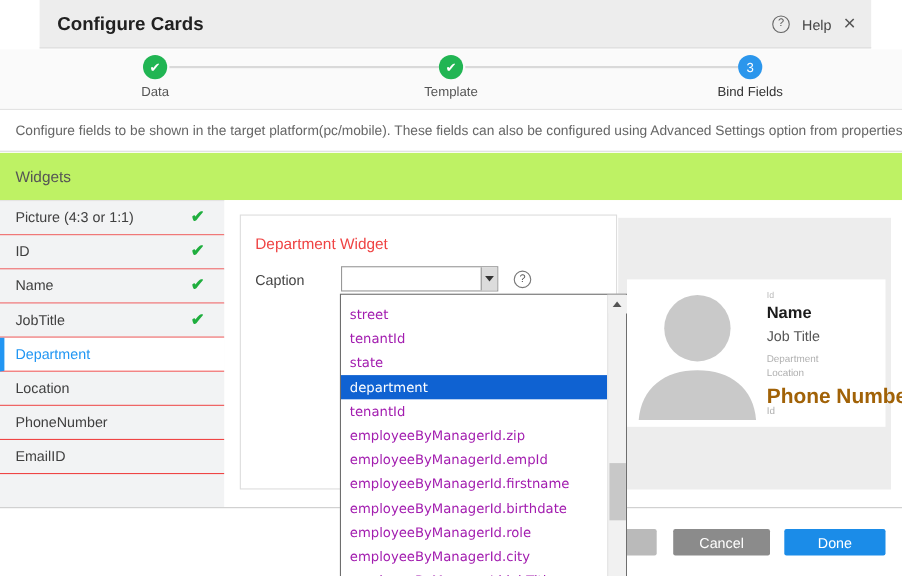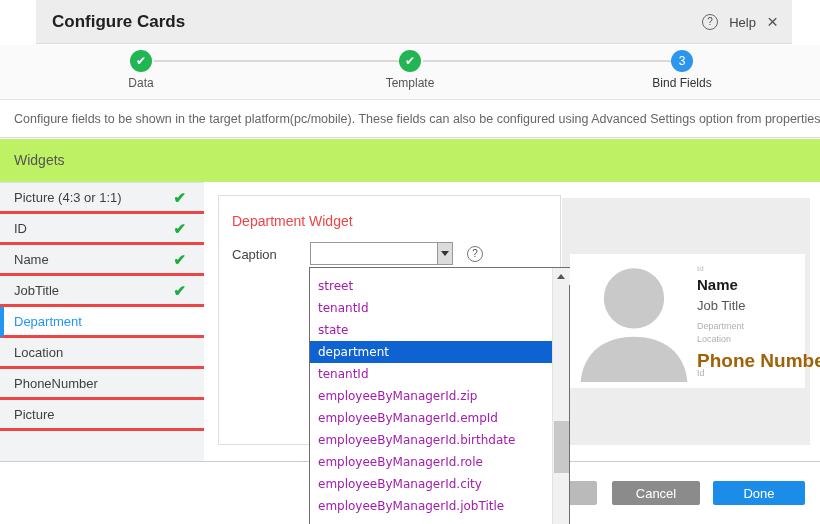--- a/index.html
+++ b/index.html
@@ -24,21 +24,21 @@
   .step-label{position:absolute;top:31px;font-size:12px;color:#555;white-space:nowrap;transform:translateX(-50%);}
   .step-label.active{color:#333;}
   
   .desc-band{position:absolute;left:0;top:101px;width:820px;height:37px;background:#fff;border-bottom:1px solid #ddd;}
   .desc-text{position:absolute;left:14px;top:0;line-height:36px;font-size:12.5px;color:#666;white-space:nowrap;}
   
   .widgets-band{position:absolute;left:0;top:139px;width:820px;height:43px;background:#bef264;}
   .widgets-title{position:absolute;left:14px;top:0;line-height:43px;font-size:14px;color:#555;}
   
   .sidebar{position:absolute;left:0;top:182px;width:204px;height:279px;background:#f2f3f4;border-top:1px solid #e0e0e0;}
-  .side-item{position:relative;height:31px;line-height:30px;padding-left:14px;font-size:13px;color:#3f3f3f;border-bottom:3px solid #ef4444;cursor:pointer;background:#f2f3f4;}
+  .side-item{position:relative;height:31px;line-height:30px;padding-left:14px;font-size:13px;color:#3f3f3f;border-bottom:1px solid #ef4444;cursor:pointer;background:#f2f3f4;}
   .side-item .check{position:absolute;right:18px;top:0;color:#1fae3e;font-size:15px;font-weight:bold;}
   .side-item.selected{background:#fff;color:#2196f3;border-left:4px solid #2196f3;padding-left:10px;}
   
   .main-area{position:absolute;left:204px;top:182px;width:616px;height:279px;background:#fff;}
   .panel{position:absolute;left:218px;top:195px;width:343px;height:250px;border:1px solid #ddd;background:#fff;}
   .panel-title{position:absolute;left:232px;top:213px;font-size:14px;color:#ef4444;}
   .caption-label{position:absolute;left:232px;top:247px;font-size:13px;color:#444;}
   .combobox{position:absolute;left:310px;top:242px;width:143px;height:23px;border:1px solid #989898;background:#fff;cursor:pointer;}
   .combobox input{position:absolute;left:0;top:0;width:126px;height:21px;border:none;outline:none;font-size:12px;padding:0 4px;background:transparent;}
   .combo-btn{position:absolute;right:0;top:0;width:15px;height:21px;background:#dcdcdc;border-left:1px solid #989898;cursor:pointer;}
@@ -125,21 +125,21 @@
     <div class="side-item selected">
       <span>Department</span>
     </div>
     <div class="side-item">
       <span>Location</span>
     </div>
     <div class="side-item">
       <span>PhoneNumber</span>
     </div>
     <div class="side-item">
-      <span>Picture</span>
+      <span>EmailID</span>
     </div>
   </div>
 
   <div class="main-area"></div>
 
   <div class="panel"></div>
   <div class="panel-title">Department Widget</div>
   <div class="caption-label">Caption</div>
 
   <div class="combobox">
@@ -175,20 +175,21 @@
 
   <div class="dropdown">
     <div class="dd-items">
       <div class="dd-item">street</div>
       <div class="dd-item">tenantId</div>
       <div class="dd-item">state</div>
       <div class="dd-item selected">department</div>
       <div class="dd-item">tenantId</div>
       <div class="dd-item">employeeByManagerId.zip</div>
       <div class="dd-item">employeeByManagerId.empId</div>
+      <div class="dd-item">employeeByManagerId.firstname</div>
       <div class="dd-item">employeeByManagerId.birthdate</div>
       <div class="dd-item">employeeByManagerId.role</div>
       <div class="dd-item">employeeByManagerId.city</div>
       <div class="dd-item">employeeByManagerId.jobTitle</div>
     </div>
     <div class="dd-scrollbar">
       <div class="dd-up">
           <span class="tri"></span>
         </div>
       <div class="dd-thumb"></div>

